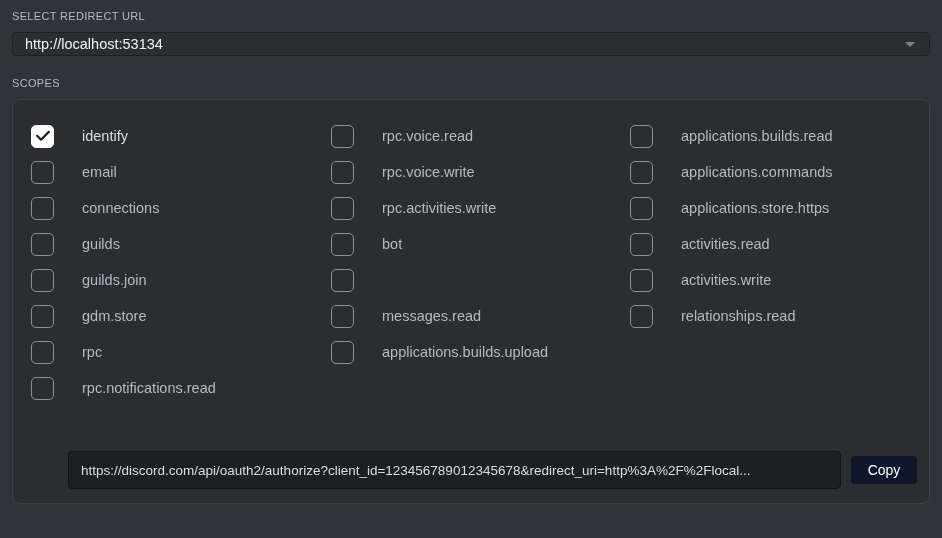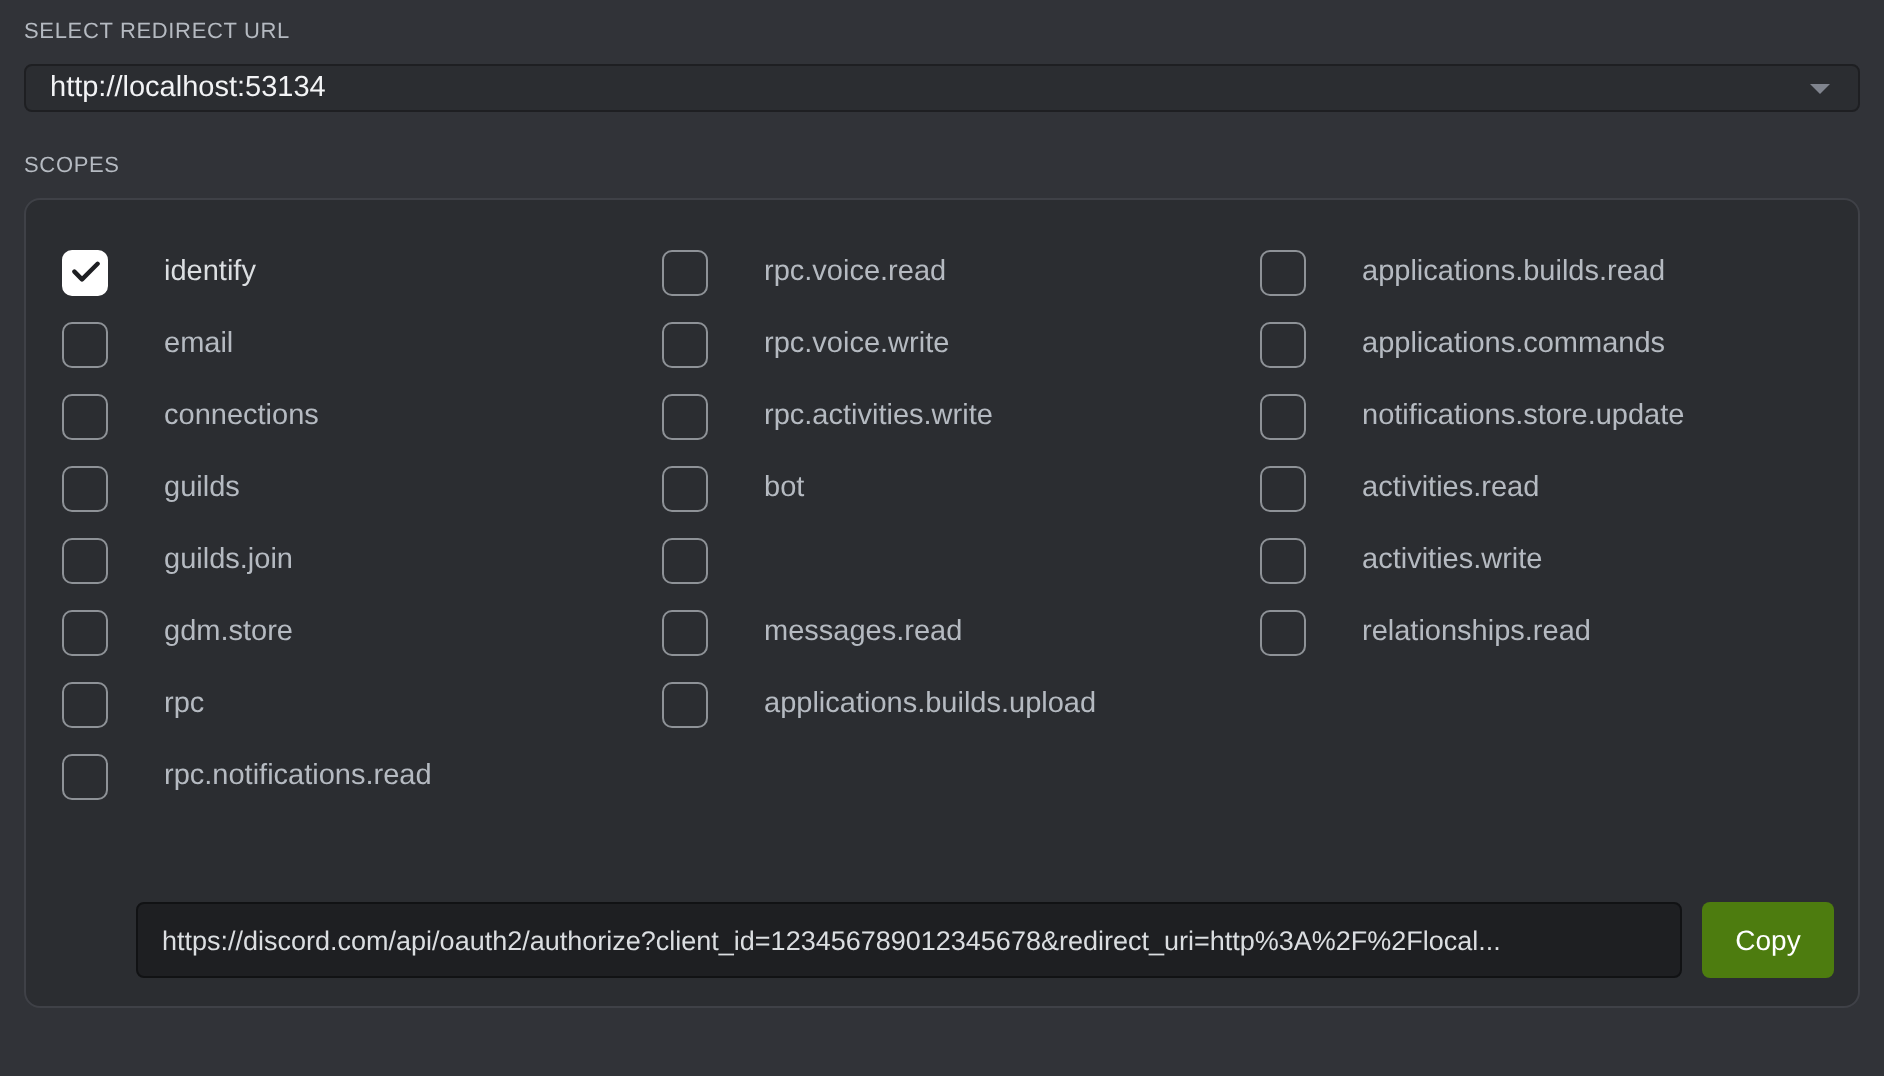--- a/index.html
+++ b/index.html
@@ -161,24 +161,24 @@
   .url-text {
     font-size: 13.5px;
     color: #dbdee1;
     white-space: nowrap;
     overflow: hidden;
     text-overflow: ellipsis;
   }
 
   .copy-button {
     flex: 0 0 auto;
-    height: 38px;
+    height: 28px;
     min-width: 66px;
     padding: 0 16px;
-    background: #4d7c0f;
+    background: #0f172a;
     border: none;
     border-radius: 4px;
     color: #ffffff;
     font-size: 14px;
     font-family: inherit;
     cursor: pointer;
     display: flex;
     align-items: center;
     justify-content: center;
   }
@@ -269,21 +269,21 @@
         <div class="scope-item">
           <span class="checkbox"></span>
           <span class="scope-label">applications.builds.read</span>
         </div>
         <div class="scope-item">
           <span class="checkbox"></span>
           <span class="scope-label">applications.commands</span>
         </div>
         <div class="scope-item">
           <span class="checkbox"></span>
-          <span class="scope-label">notifications.store.update</span>
+          <span class="scope-label">applications.store.https</span>
         </div>
         <div class="scope-item">
           <span class="checkbox"></span>
           <span class="scope-label">activities.read</span>
         </div>
         <div class="scope-item">
           <span class="checkbox"></span>
           <span class="scope-label">activities.write</span>
         </div>
         <div class="scope-item">

